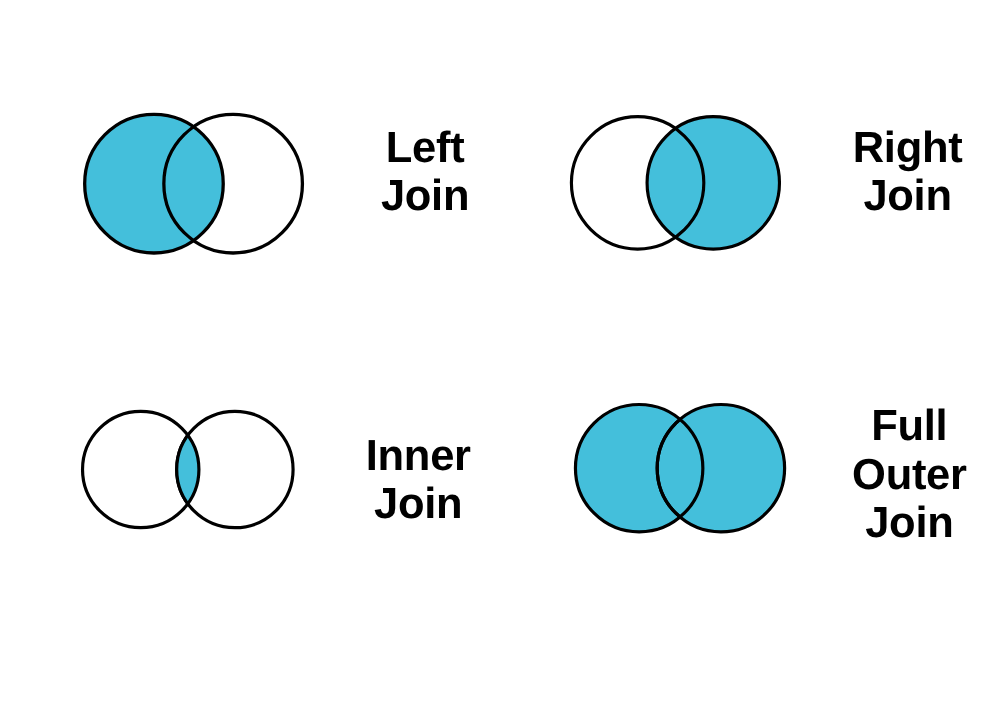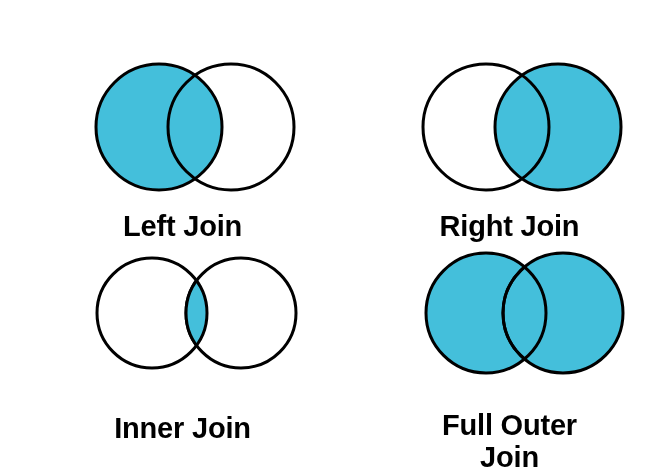--- a/index.html
+++ b/index.html
@@ -16,23 +16,21 @@
   }
   #board {
     position: relative;
     width: 654px;
     height: 474px;
     background: #ffffff;
   }
   .cell {
     position: absolute;
     display: flex;
-    flex-direction: column;
     align-items: center;
-    margin-left: 19px;
   }
   .cell-tl { left: 0px;   top: 20px;  width: 327px; }
   .cell-tr { left: 327px; top: 20px;  width: 327px; }
   .cell-bl { left: 0px;   top: 228px; width: 327px; }
   .cell-br { left: 327px; top: 225px; width: 327px; }
 
   .venn {
     display: block;
   }
   .venn-label {

